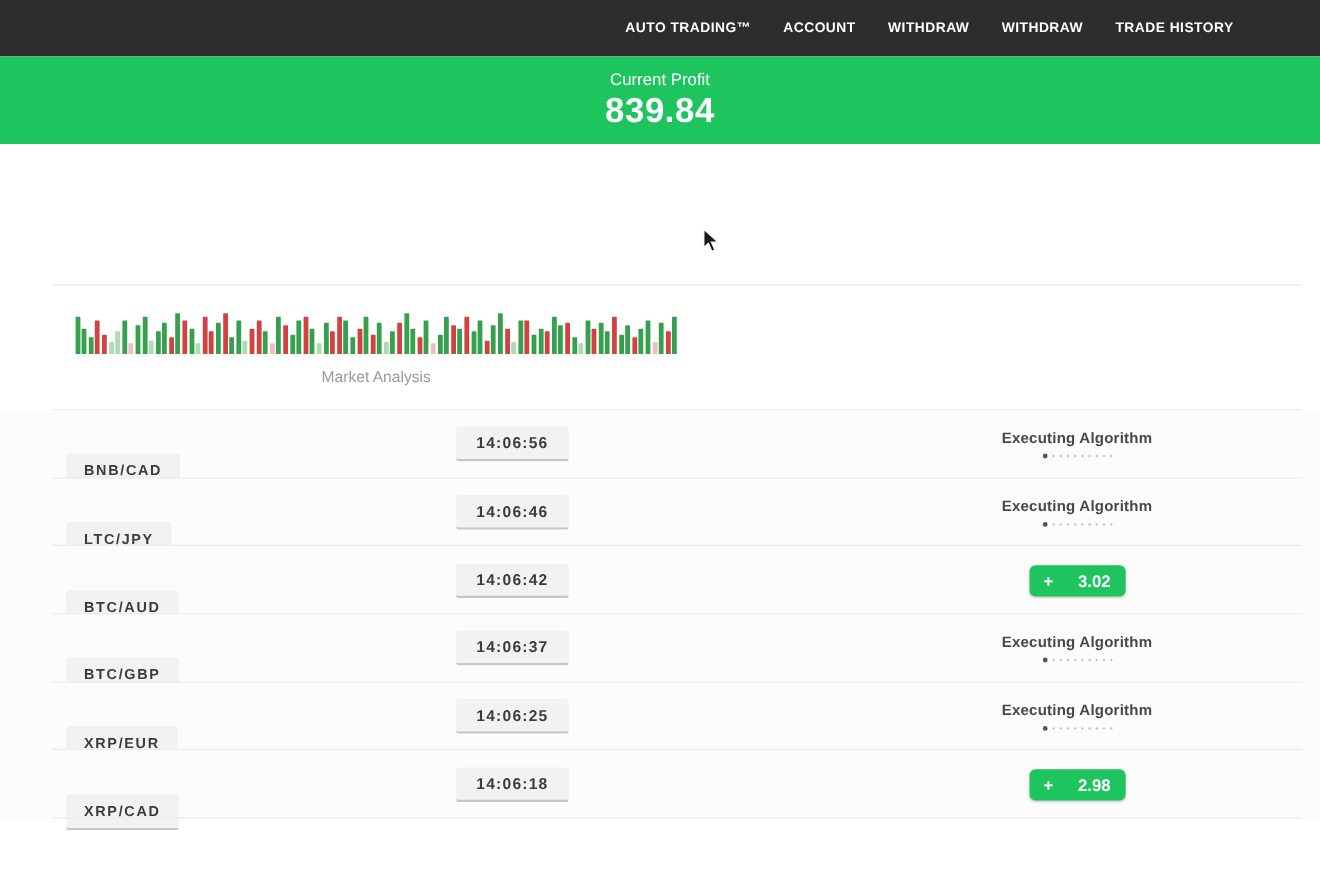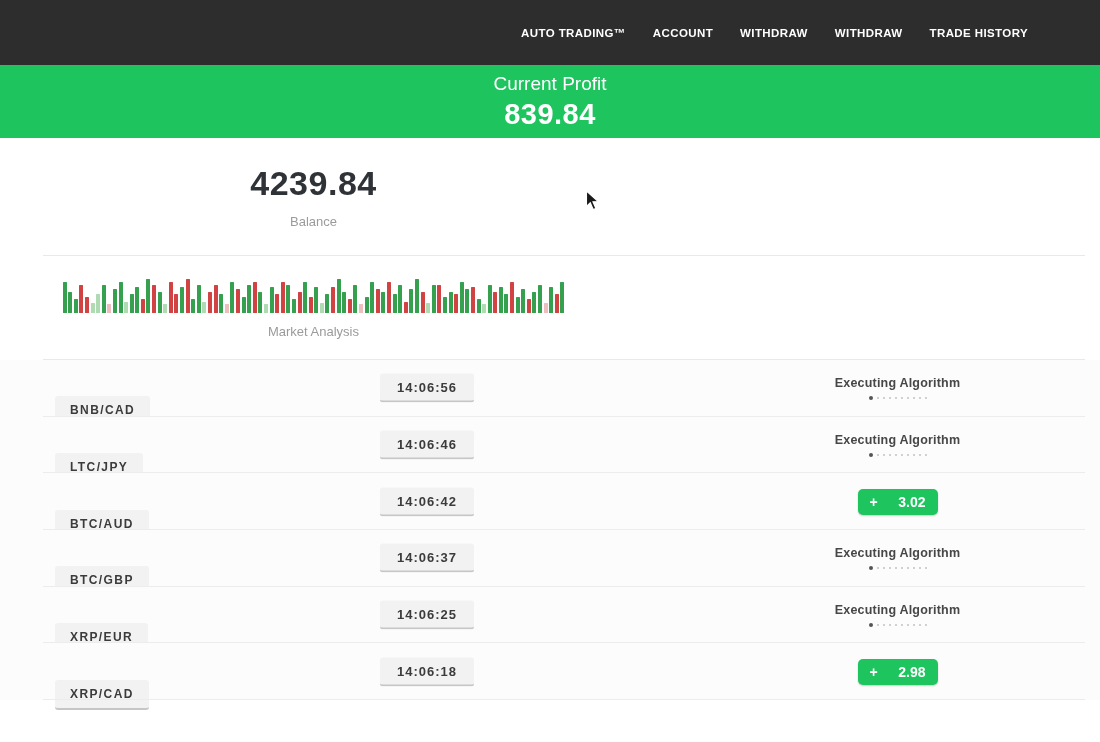--- a/index.html
+++ b/index.html
@@ -5,21 +5,21 @@
   * { margin:0; padding:0; box-sizing:border-box; }
   html,body { width:1100px; height:742px; }
   body {
     font-family:"Liberation Sans", sans-serif;
     background:#ffffff;
     overflow:hidden;
     position:relative;
   }
   
   .topnav {
-    height:65px;
+    height:47px;
     background:var(--nav-bg);
     display:flex;
     justify-content:flex-end;
     align-items:center;
     gap:27px;
     padding-right:72px;
   }
   .nav-item {
     color:#ffffff;
     font-size:11.5px;
@@ -31,21 +31,21 @@
   
   .banner {
     height:73px;
     background:var(--green);
     color:#ffffff;
     display:flex;
     flex-direction:column;
     align-items:center;
     justify-content:center;
   }
-  .banner-label { font-size:19px; margin-bottom:3px; }
+  .banner-label { font-size:14px; margin-bottom:3px; }
   .banner-value { font-size:29px; font-weight:bold; letter-spacing:0.5px; }
   
   .stats-row { display:flex; }
   .stats-row.r1 { height:117px; }
   .stats-row.r2 { height:103px; }
   .col-left  { width:627px; display:flex; flex-direction:column; align-items:center; justify-content:center; }
   .col-right { flex:1; padding-right:75px; display:flex; flex-direction:column; align-items:center; justify-content:center; }
   .balance-value { font-size:34px; font-weight:bold; color:#2f3337; letter-spacing:0.5px; }
   .stat-label { font-size:13px; color:#9b9b9b; margin-top:11px; }
   .toggle-wrap { display:flex; align-items:center; gap:17px; }
@@ -141,24 +141,20 @@
 
   <div class="nav-item">TRADE HISTORY</div>
 </div>
 
 <div class="banner">
   <div class="banner-label">Current Profit</div>
   <div class="banner-value">839.84</div>
 </div>
 
 <div class="stats-row r1">
-  <div class="col-left">
-    <div class="balance-value">4239.84</div>
-    <div class="stat-label">Balance</div>
-  </div>
 </div>
 
 <div class="divider"></div>
 
 <div class="stats-row r2">
   <div class="col-left">
     <div class="chart" id="chart">
         <div class="bar g" style="height: 31px;"></div>
         <div class="bar g" style="height: 21px;"></div>
         <div class="bar g" style="height: 14px;"></div>

